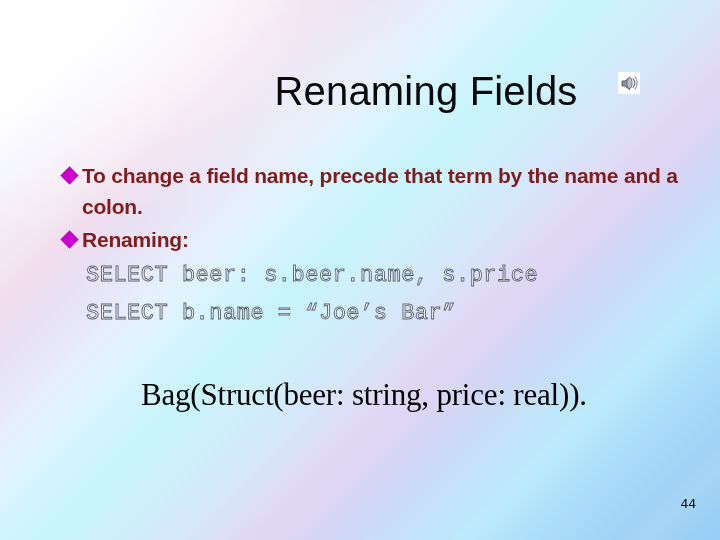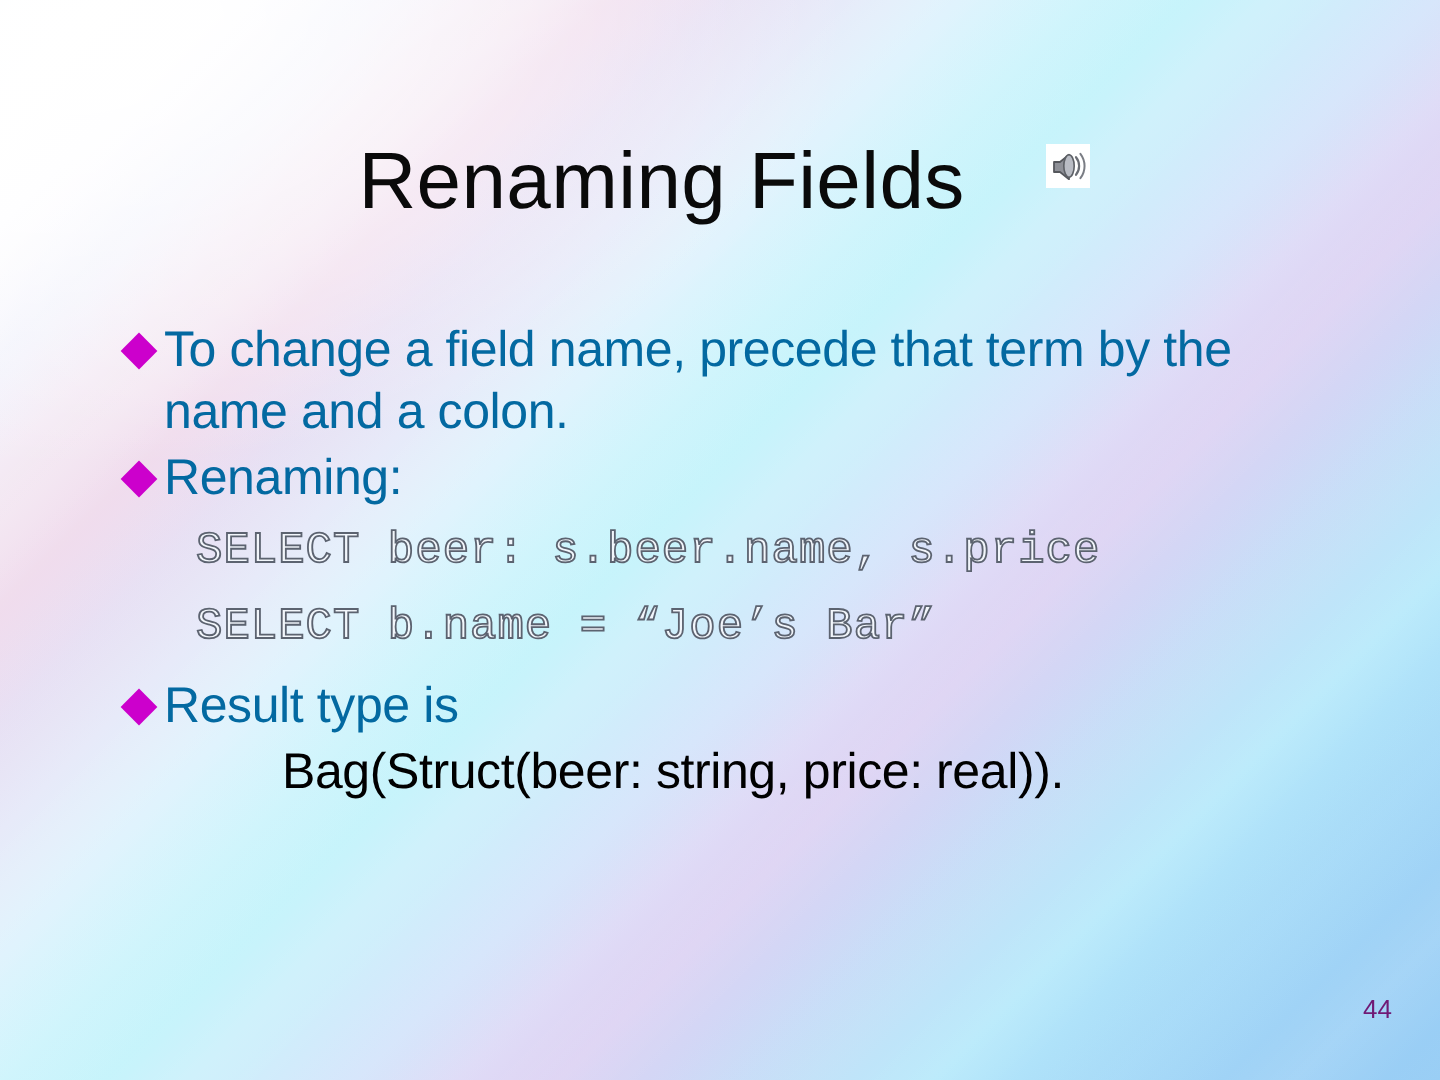--- a/index.html
+++ b/index.html
@@ -67,22 +67,21 @@
     background: radial-gradient(120% 90% at 4% 2%, rgba(255,255,255,.95) 0%, rgba(255,255,255,0) 46%);
     pointer-events: none;
   }
 
   
   #title-row {
     position: absolute;
     left: 0;
     top: 68px;
     width: 640px;
-    text-align: center;
-    padding-left: 42px;
+    text-align: right;
   }
   #slide-title {
     display: inline-block;
     font-family: "Liberation Sans", sans-serif;
     font-size: 40px;
     font-weight: 400;
     line-height: 46px;
     color: #0a0a0a;
     letter-spacing: .2px;
     vertical-align: middle;
@@ -121,56 +120,57 @@
   .diamond i {
     display: block;
     width: 13px;
     height: 13px;
     background: #cc00cc;
     transform: rotate(45deg);
     margin-left: 1px;
   }
   .bullet-text {
     font-family: "Liberation Sans", sans-serif;
-    font-size: 25px;
+    font-size: 21px;
     line-height: 31px;
-    font-weight: 400;
-    color: #0369a1;
+    font-weight: 700;
+    color: #7f1d1d;
     letter-spacing: -0.2px;
   }
   .code-line {
     font-family: "Liberation Mono", "DejaVu Sans Mono", monospace;
     font-size: 22px;
     line-height: 38px;
     color: #f2f6fb;
-    margin-left: 36px;
+    margin-left: 24px;
     letter-spacing: .5px;
     white-space: pre;
     -webkit-text-stroke: 0.9px #5c6370;
     text-shadow: 0 0 0 rgba(0,0,0,0);
   }
   .indent-line {
-    font-family: Liberation Sans, sans-serif;
-    font-size: 25px;
+    font-family: Liberation Serif, serif;
+    font-size: 31px;
     line-height: 34px;
     color: #000000;
     margin-left: 79px;
     letter-spacing: -0.2px;
+    margin-top: 40px;
   }
   .gap-sm { height: 5px; }
   .gap-xs { height: 2px; }
 
   
   #page-number {
     position: absolute;
     right: 24px;
     bottom: 28px;
-    font-family: Liberation Sans, sans-serif;
+    font-family: Liberation Mono, monospace;
     font-size: 13px;
-    color: #701a75;
+    color: #000000;
   }
 </style>
 </head>
 <body>
 
 <div id="slide">
 
   <div id="bg-base"></div>
   <div id="bg-streaks"></div>
   <div id="bg-haze"></div>
@@ -205,26 +205,20 @@
       <span class="bullet-text">Renaming:</span>
     </div>
 
     <div class="gap-xs"></div>
 
     <div class="code-line">SELECT beer: s.beer.name, s.price</div>
     <div class="code-line">SELECT b.name = “Joe’s Bar”</div>
 
     <div class="gap-sm"></div>
 
-    <div class="bullet-row">
-      <span class="diamond">
-          <i></i>
-        </span>
-      <span class="bullet-text">Result type is</span>
-    </div>
 
     <div class="indent-line">Bag(Struct(beer: string, price: real)).</div>
 
   </div>
 
   <div id="page-number">44</div>
 
 </div>
 
 </body></html>

